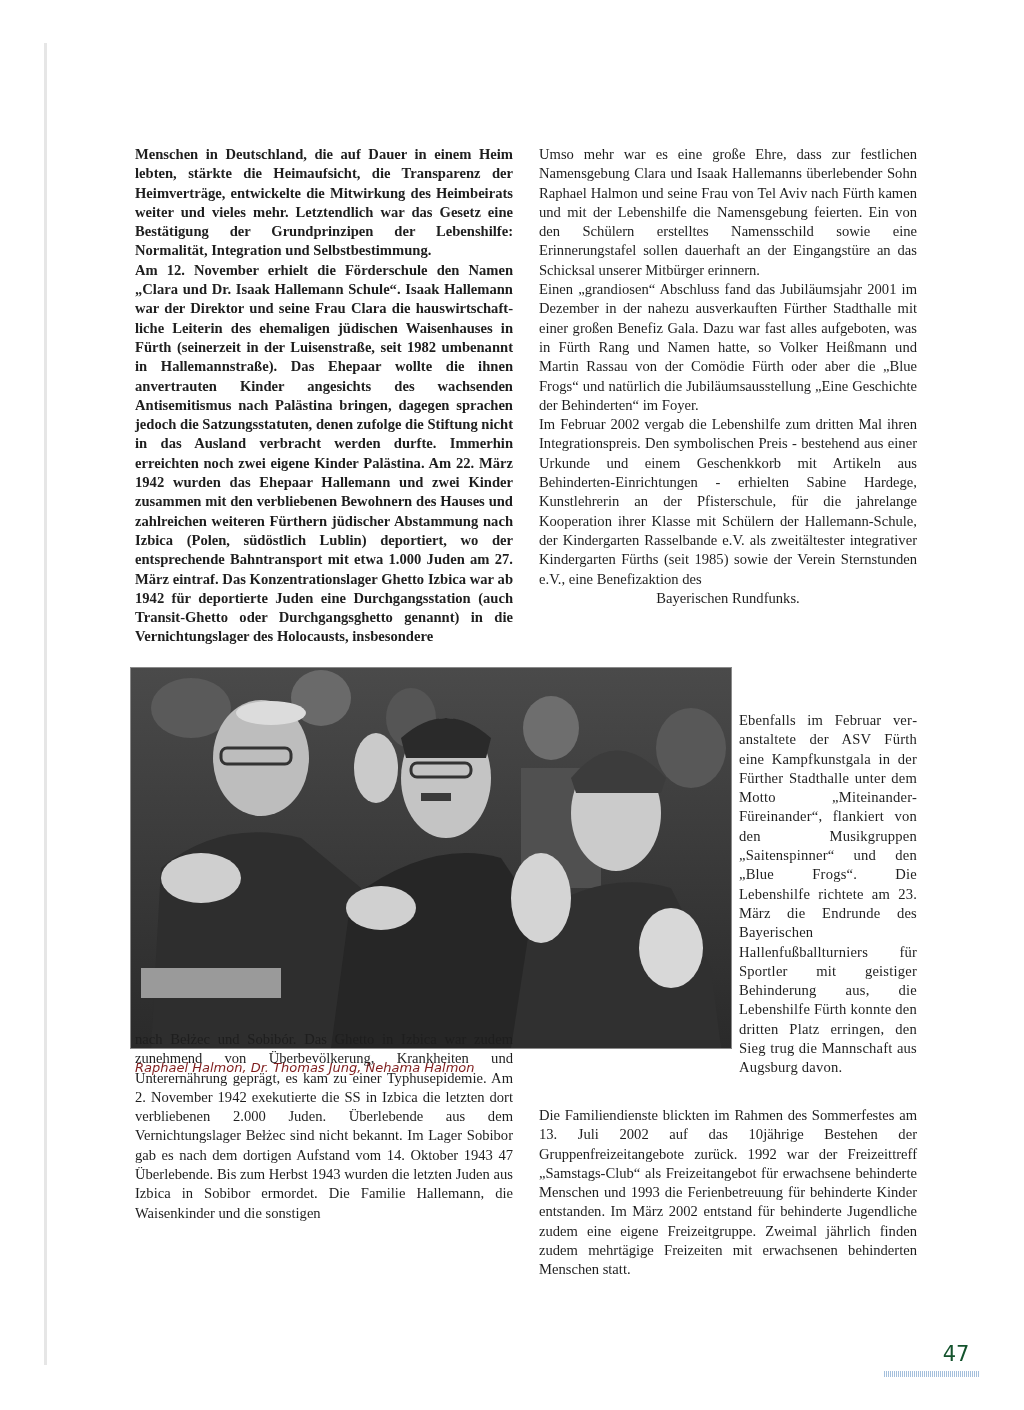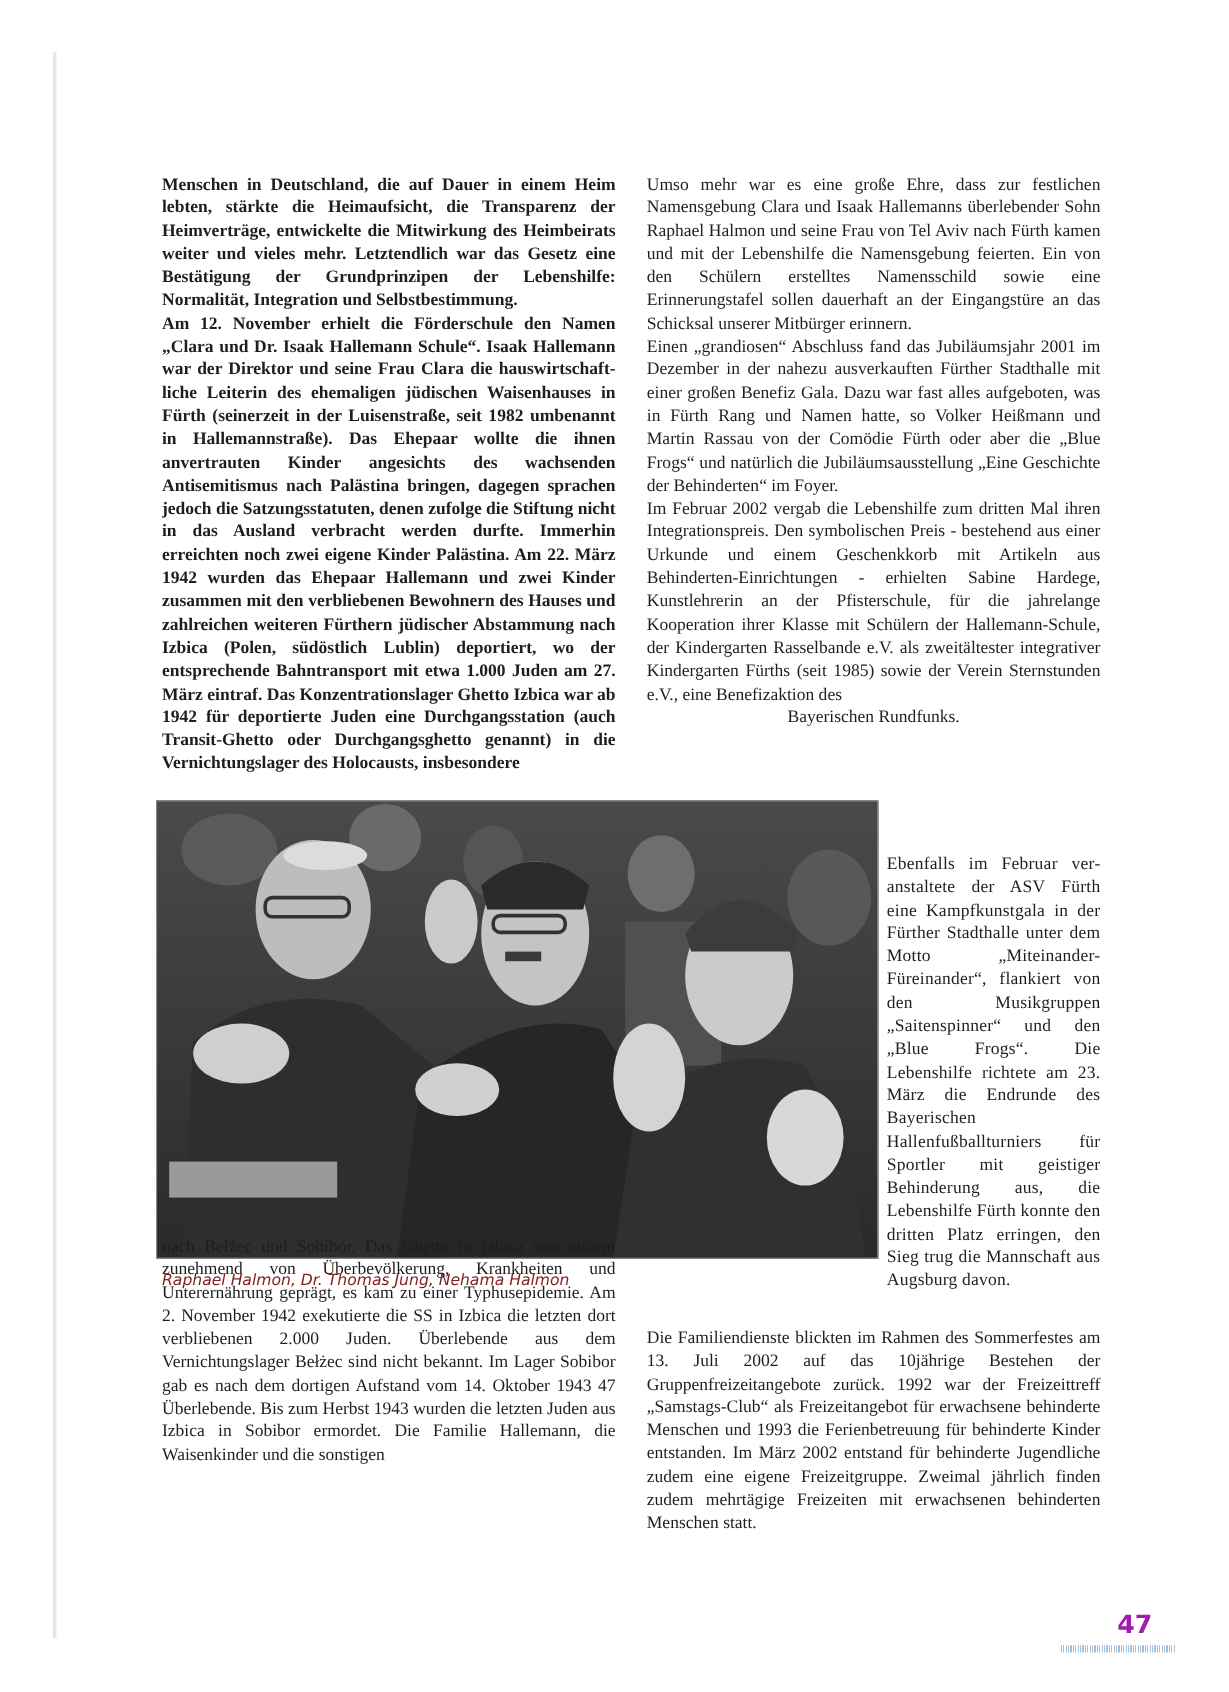--- a/index.html
+++ b/index.html
@@ -12,22 +12,22 @@
   .col-right-top { left: 539px; top: 145px; width: 378px; }
   .col-right-last-line { text-align: center; }
   .col-right-narrow { left: 739px; top: 711px; width: 178px; letter-spacing: 0.2px; }
   .col-left-bottom { left: 135px; top: 1030px; width: 378px; }
   .col-right-bottom { left: 539px; top: 1086px; width: 378px; margin-top: 20px; }
   .photo { position: absolute; left: 130px; top: 667px; width: 600px; height: 380px;
            border: 1px solid #8a8a8a; overflow: hidden; background: #3a3a3a; }
   .photo svg { display: block; width: 100%; height: 100%; }
   .caption { position: absolute; left: 135px; top: 1060px; font-family: "DejaVu Sans", "Liberation Sans", sans-serif;
              font-style: italic; font-size: 13px; color: #7f1d1d; }
-  .page-number { position: absolute; left: 931px; top: 1342px; width: 50px; text-align: left;
-                 font-family: "DejaVu Sans", "Liberation Sans", sans-serif; font-weight: bold; font-size: 21px; color: #a21caf; }
+  .page-number { position: absolute; left: 931px; top: 1342px; width: 50px; text-align: center;
+                 font-family: "DejaVu Sans", "Liberation Sans", sans-serif; font-weight: normal; font-size: 21px; color: #14532d; }
   .page-bar { position: absolute; left: 884px; top: 1371px; width: 96px; height: 6px;
               background: repeating-linear-gradient(90deg, #9ab8d8 0 1px, #ffffff 1px 2px); opacity: 0.9; }
 </style>
 </head>
 <body>
 
 <div class="margin-rule"></div>
 
 <div class="col col-left-top">
   <p>Menschen in Deutschland, die auf Dauer in einem Heim lebten, stärkte die Heimaufsicht, die Transparenz der Heimverträge, entwickelte die Mitwirkung des Heimbeirats weiter und vieles mehr. Letztendlich war das Gesetz eine Bestätigung der Grundprinzipen der Lebenshilfe: Normalität, Integration und Selbstbestimmung.</p>

